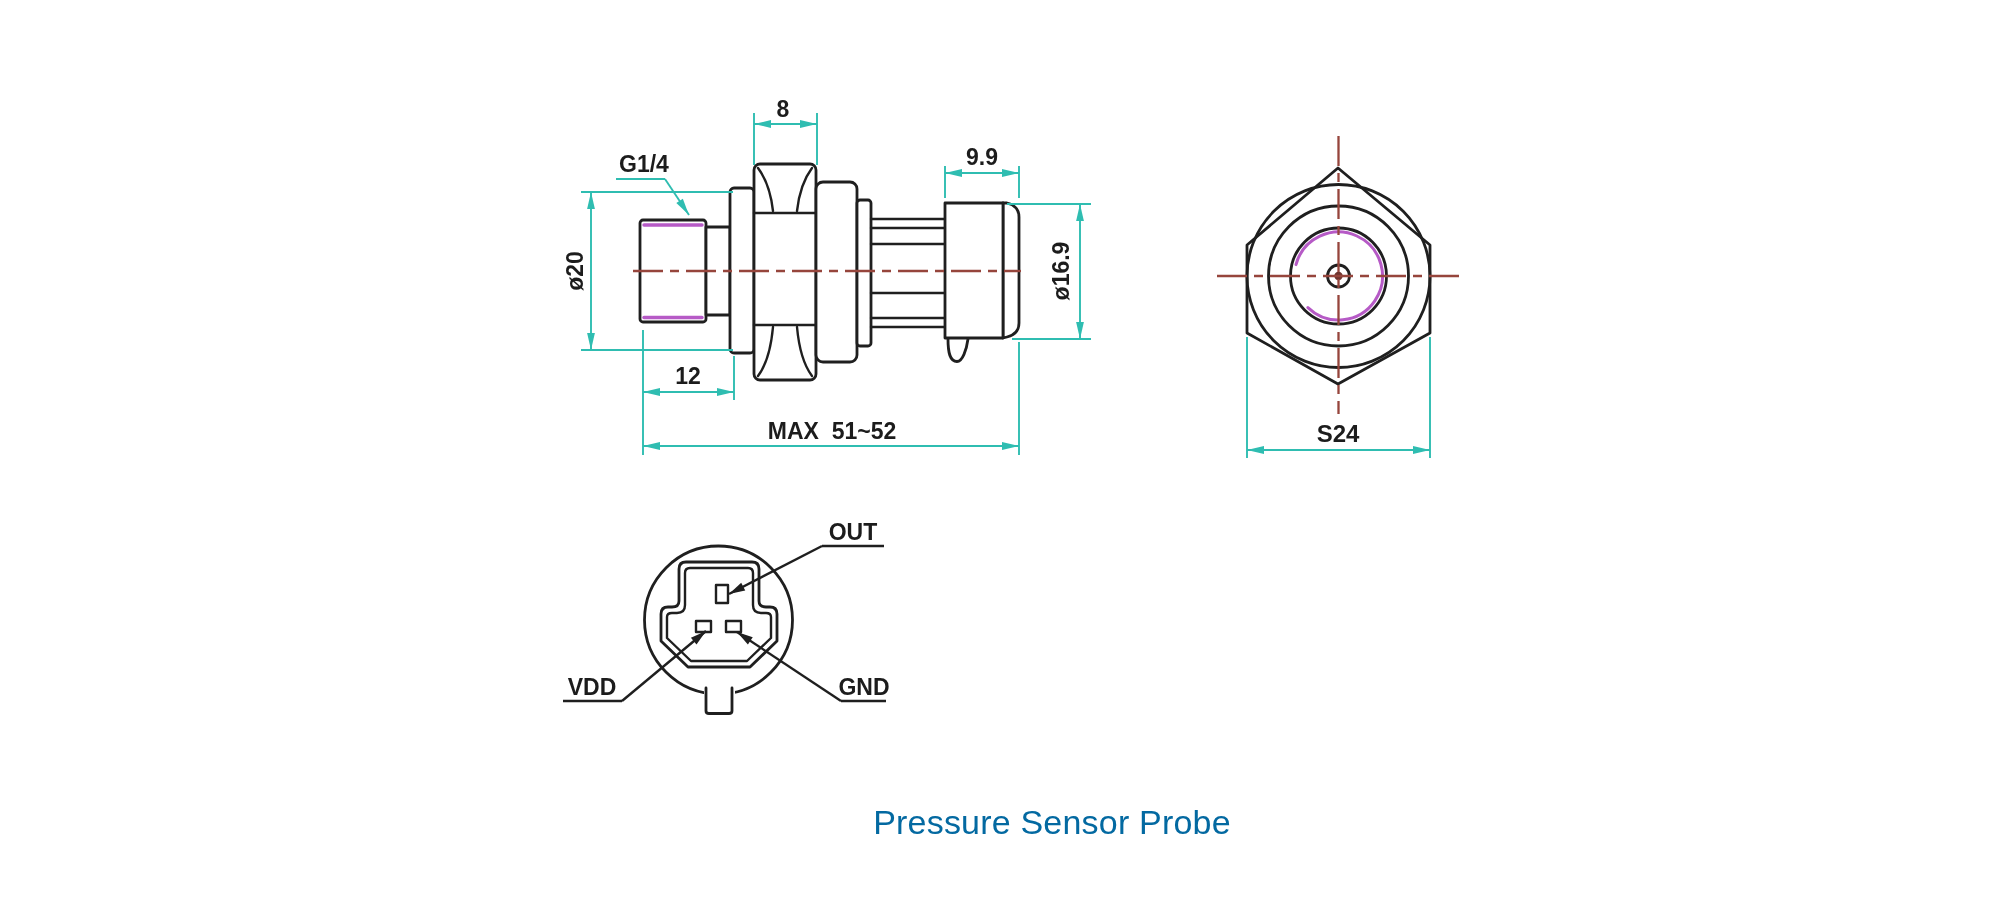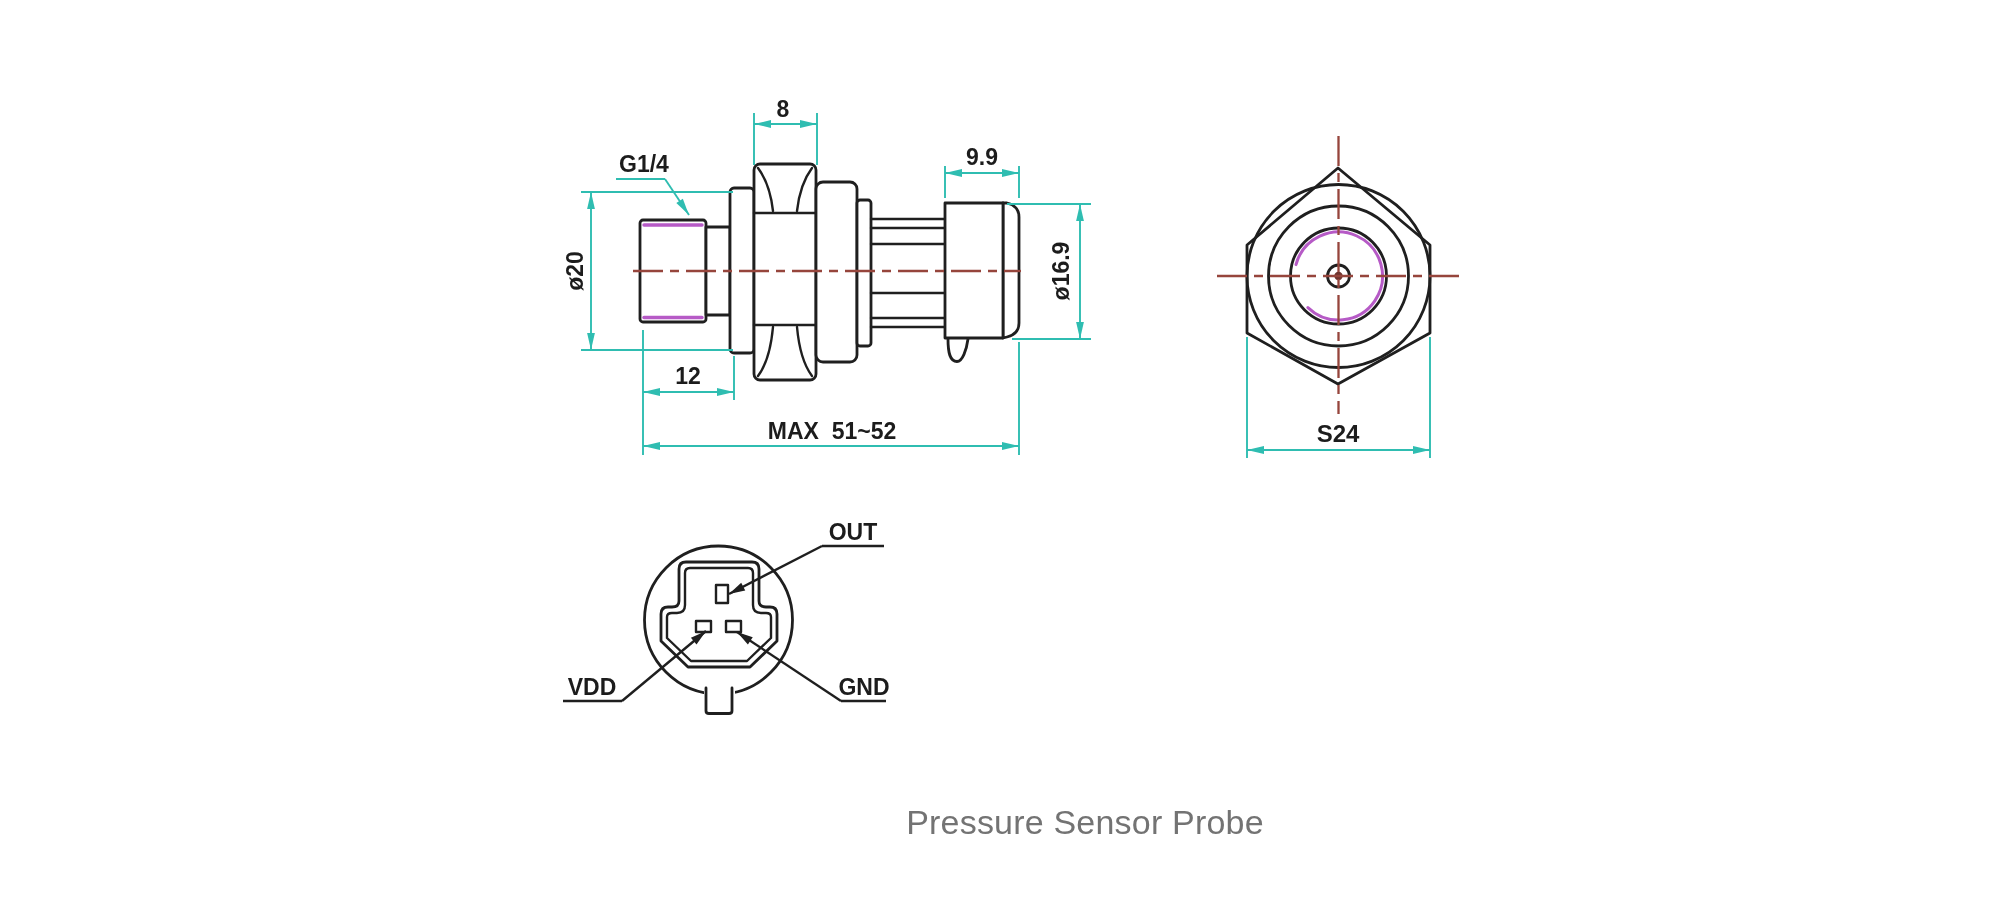--- a/index.html
+++ b/index.html
@@ -10,22 +10,22 @@
   .outline{stroke:#1f1f1f;stroke-width:2.8;fill:#ffffff;stroke-linejoin:round;stroke-linecap:round;}
   .oline{stroke:#1f1f1f;stroke-width:2.8;fill:none;stroke-linejoin:round;stroke-linecap:round;}
   .thin{stroke-width:2.4;}
   .thread{stroke:#b65ac6;stroke-width:3.4;fill:none;stroke-linecap:round;}
   .dimline{stroke:#2fbdb1;stroke-width:1.9;fill:none;}
   .centerline{stroke:#96453c;stroke-width:2.3;fill:none;stroke-dasharray:30 7 9 7;}
   .leader{stroke:#1f1f1f;stroke-width:2.4;fill:none;}
   .dimtxt{font-family:"Liberation Sans",sans-serif;font-weight:700;font-size:23px;fill:#1c1c1c;}
   .dimtxt.big{font-size:24px;}
   .pre{white-space:pre;}
-  .caption{position:absolute;left:1085px;top:803px;transform:translateX(-50%);
-           font-size:34px;font-weight:500;color:#737373;letter-spacing:0.2px;white-space:nowrap;}
+  .caption{position:absolute;left:1052px;top:803px;transform:translateX(-50%);
+           font-size:34px;font-weight:500;color:#0369a1;letter-spacing:0.2px;white-space:nowrap;}
 </style>
 </head>
 <body>
 
 <div class="stage">
   <svg width="2001" height="904" viewBox="0 0 2001 904">
     <defs>
       <marker id="arrT" markerUnits="userSpaceOnUse" markerWidth="2" markerHeight="2" refX="0" refY="0" orient="auto-start-reverse" style="overflow:visible">
         <path d="M0,0 L-17,-3.9 L-17,3.9 Z" fill="#2fbdb1"></path>
       </marker>

